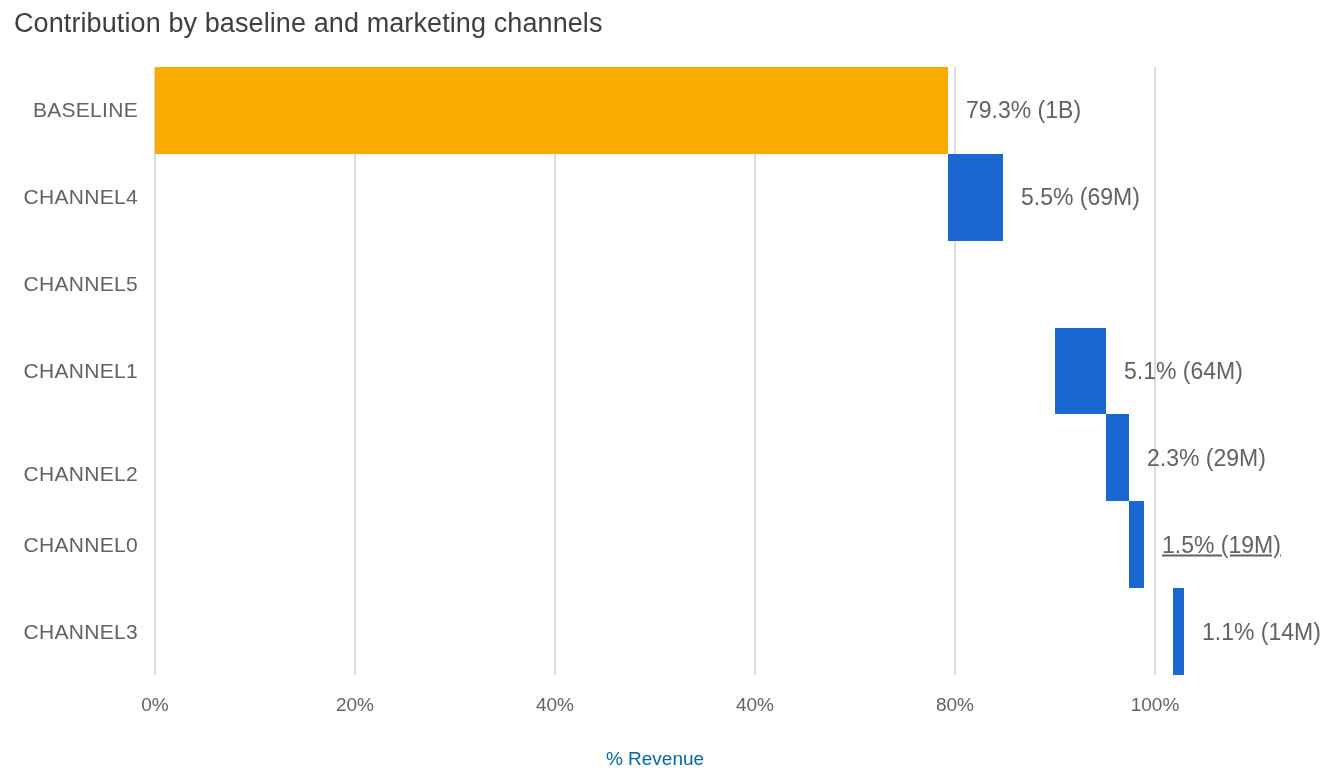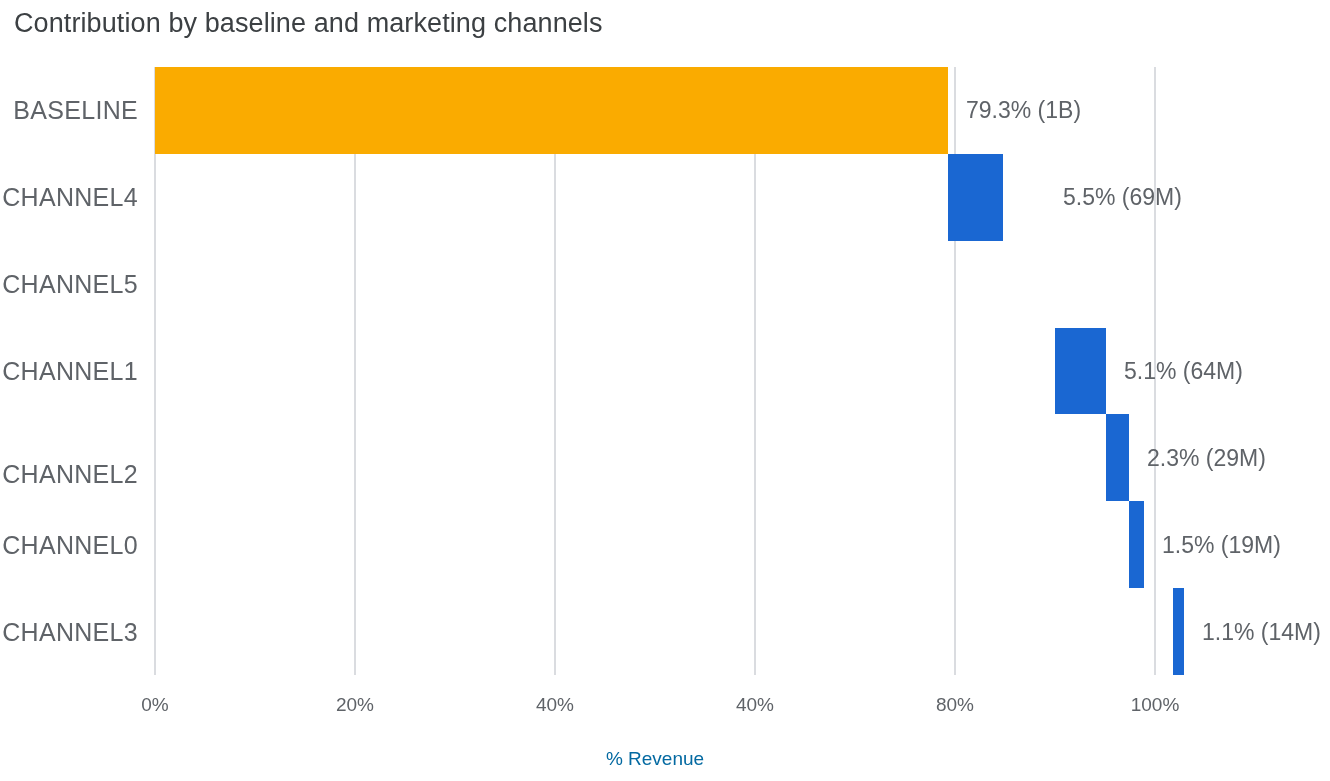--- a/index.html
+++ b/index.html
@@ -76,21 +76,21 @@
     color: #5f6368;
     top: 50%;
     transform: translateY(-50%);
   }
 
   
   .ytick {
     position: absolute;
     right: 0;
     white-space: nowrap;
-    font-size: 25px;
+    font-size: 21px;
     color: #5f6368;
     letter-spacing: 0.3px;
     transform: translateY(-50%);
   }
   .yaxis-col {
     position: absolute;
     left: 0;
     top: 67px;
     width: 138px;
     height: 608px;
@@ -138,33 +138,33 @@
       <div class="gridline" style="left: 399px;"></div>
       <div class="gridline" style="left: 599px;"></div>
       <div class="gridline" style="left: 799px;"></div>
       <div class="gridline" style="left: 999px;"></div>
       <div class="row" style="top: 0px; height: 86.8571px;">
         <div class="bar baseline" title="BASELINE 79.3% (1B)" style="left: 0px; width: 793px; background: rgb(250, 171, 0);"></div>
         <div class="bar-label" style="left: 811px;">79.3% (1B)</div>
       </div>
       <div class="row" style="top: 86.8571px; height: 86.8571px;">
         <div class="bar channel" title="CHANNEL4 5.5% (69M)" style="left: 793px; width: 55px; background: rgb(26, 103, 210);"></div>
-        <div class="bar-label" style="left: 866px; margin-left: 42px;">5.5% (69M)</div>
+        <div class="bar-label" style="left: 866px;">5.5% (69M)</div>
       </div>
       <div class="row" style="top: 260.571px; height: 86.8571px; padding-left: 32px;">
         <div class="bar channel" title="CHANNEL1 5.1% (64M)" style="left: 900px; width: 51px; background: rgb(26, 103, 210);"></div>
         <div class="bar-label" style="left: 969px;">5.1% (64M)</div>
       </div>
       <div class="row" style="top: 347.429px; height: 86.8571px;">
         <div class="bar channel" title="CHANNEL2 2.3% (29M)" style="left: 951px; width: 23px; background: rgb(26, 103, 210);"></div>
         <div class="bar-label" style="left: 992px;">2.3% (29M)</div>
       </div>
       <div class="row" style="top: 434.286px; height: 86.8571px;">
         <div class="bar channel" title="CHANNEL0 1.5% (19M)" style="left: 974px; width: 15px; background: rgb(26, 103, 210);"></div>
-        <div class="bar-label" style="left: 1007px;">1.5% (19M)</div>
+        <div class="bar-label" style="left: 1007px; text-decoration: underline;">1.5% (19M)</div>
       </div>
       <div class="row" style="top: 521.143px; height: 86.8571px; margin-left: 29px;">
         <div class="bar channel" title="CHANNEL3 1.1% (14M)" style="left: 989px; width: 11px; background: rgb(26, 103, 210);"></div>
         <div class="bar-label" style="left: 1018px;">1.1% (14M)</div>
       </div>
     </div>
 
   <div class="xaxis-title">% Revenue</div>
 
 <div class="xtick" style="left: 155px;">0%</div>

